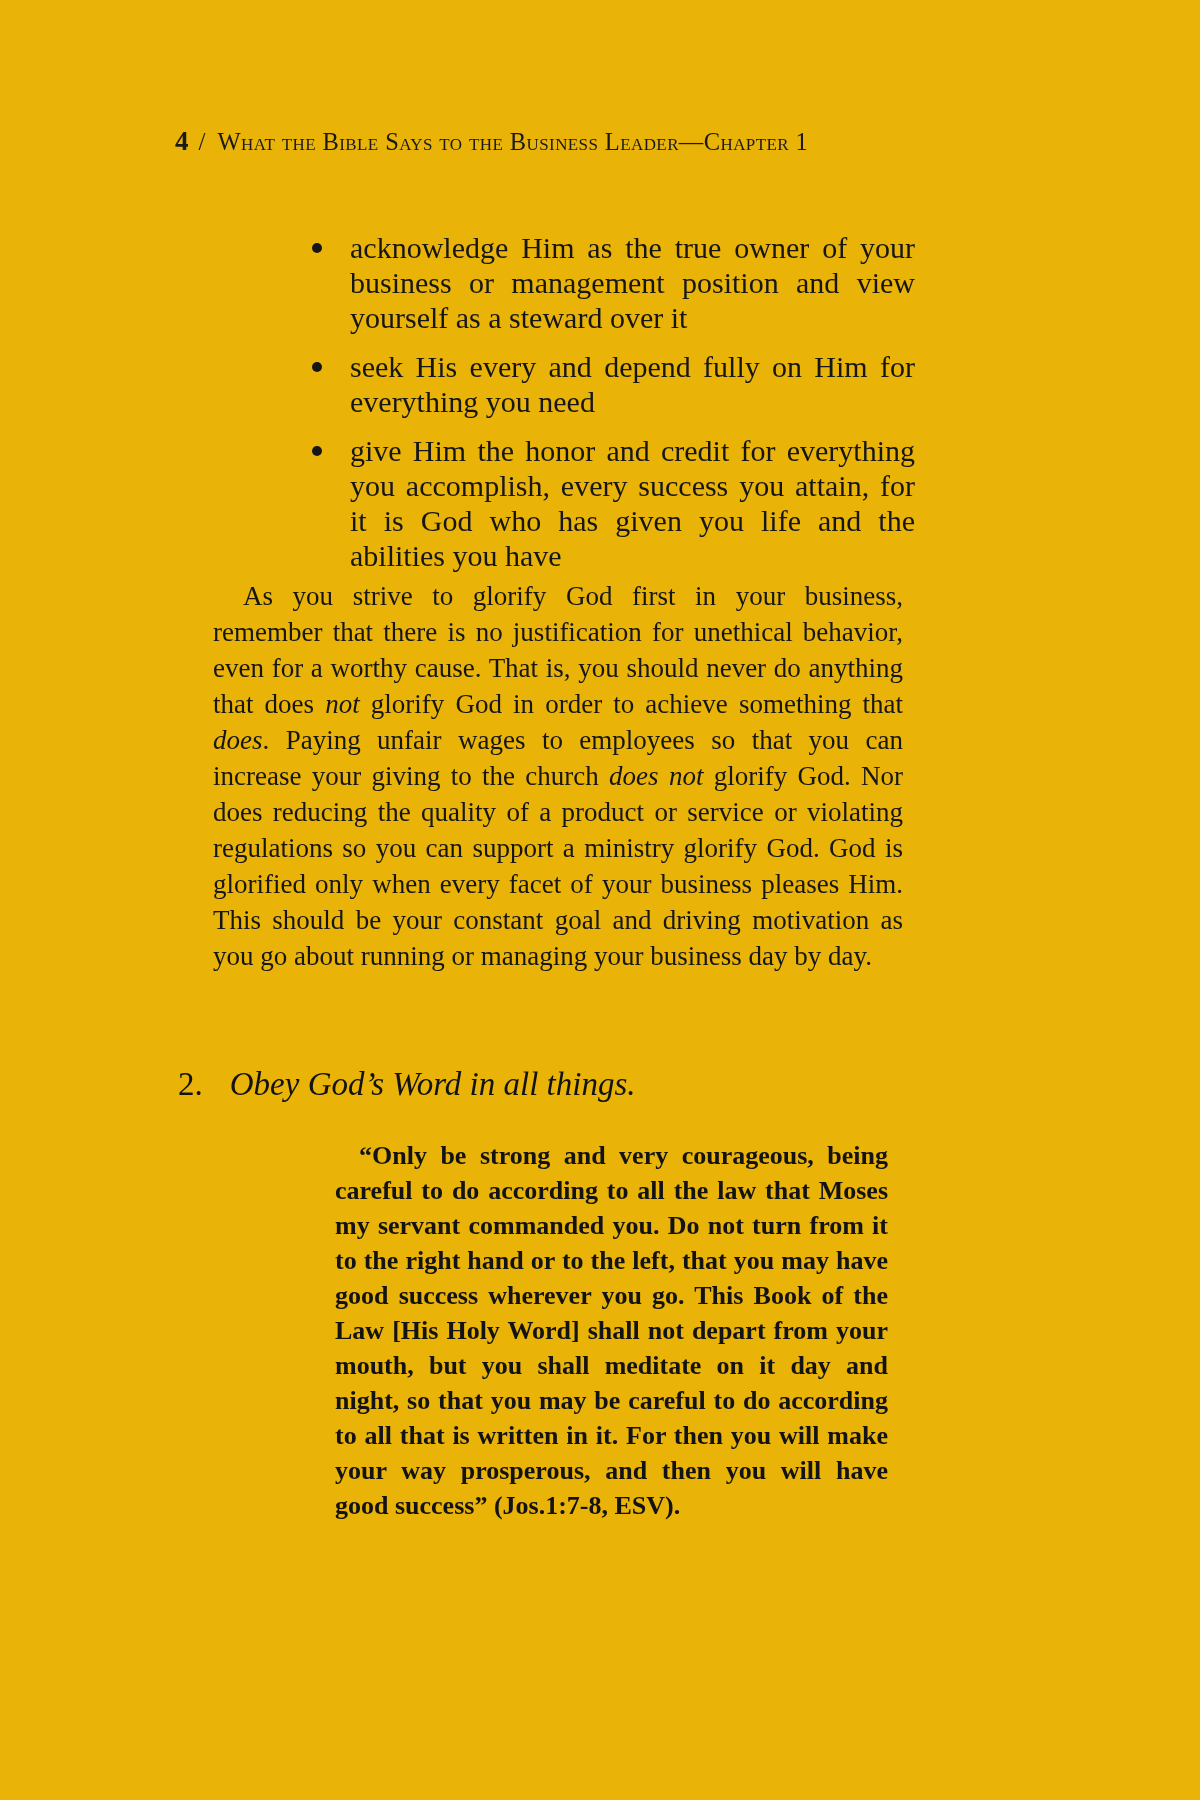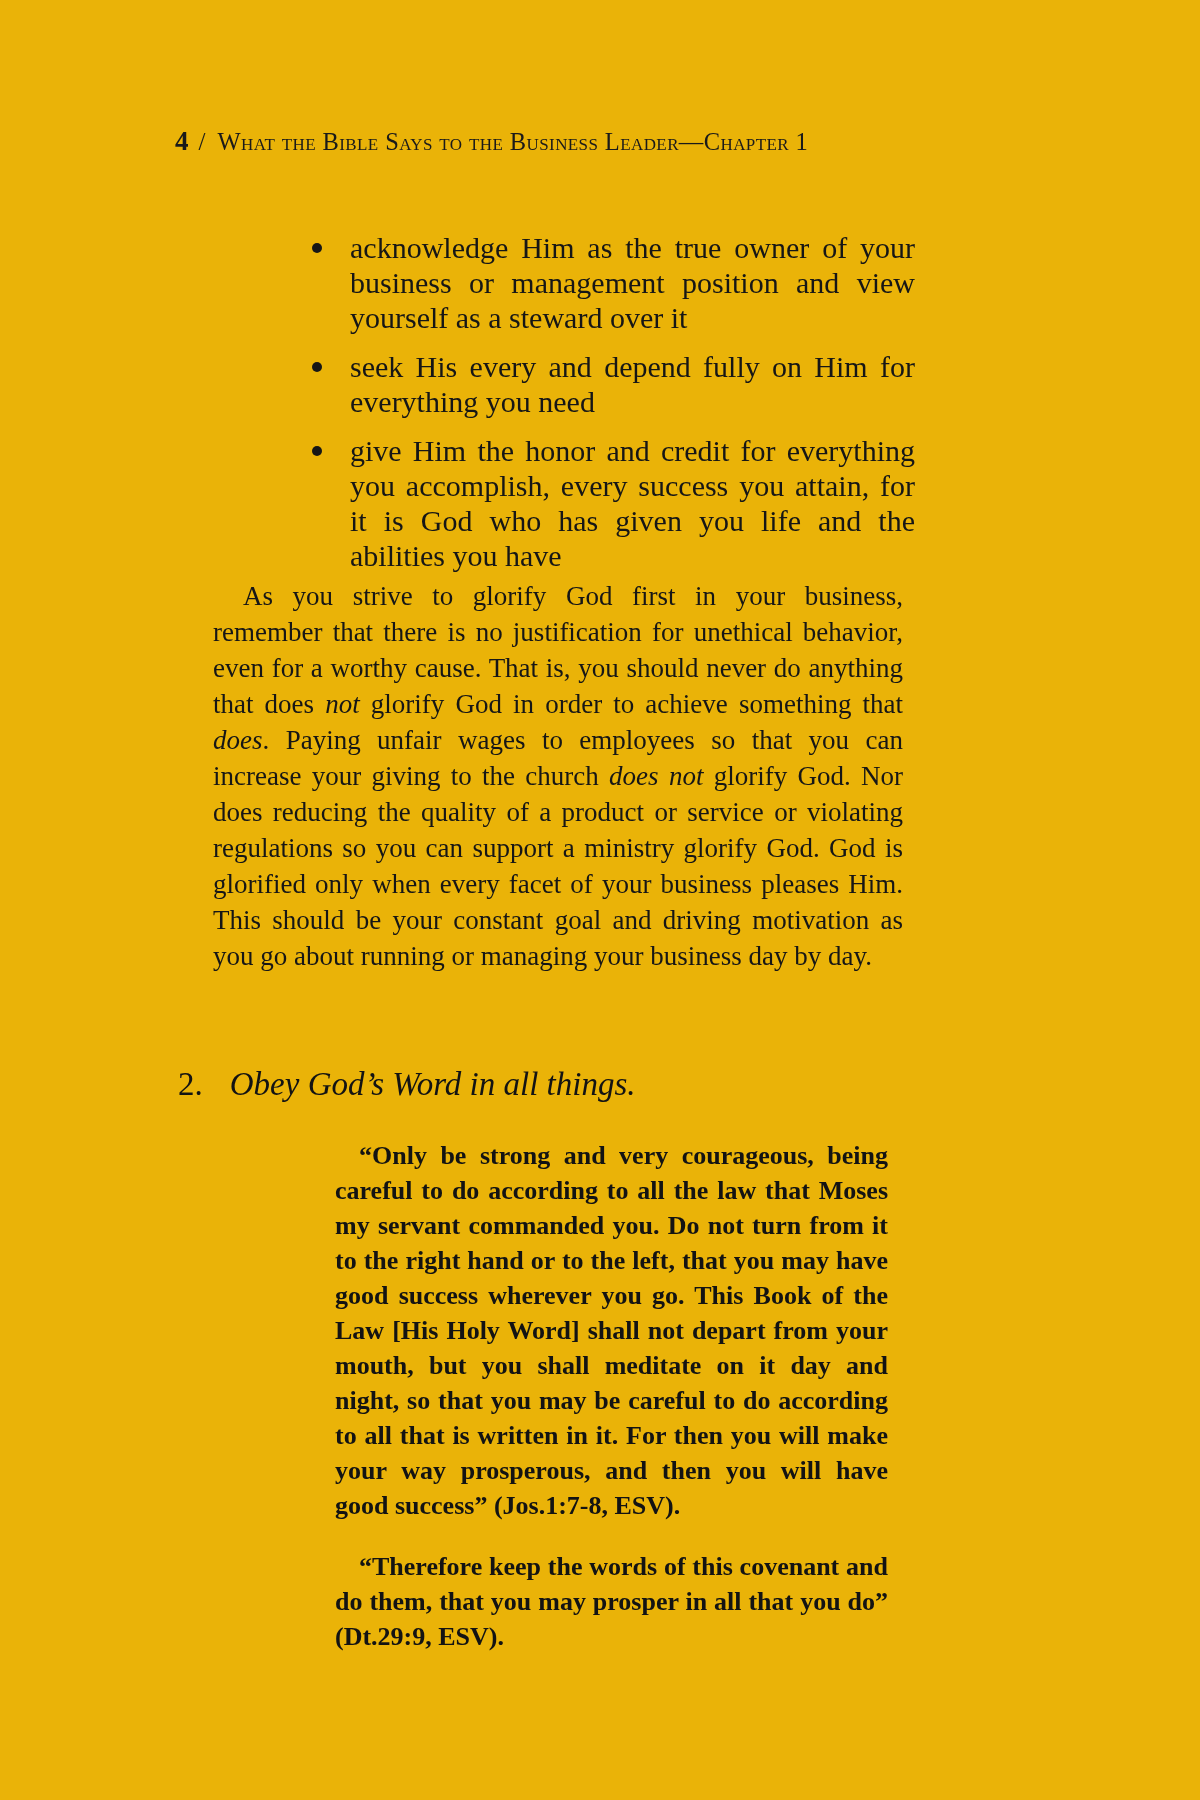--- a/index.html
+++ b/index.html
@@ -135,16 +135,15 @@
   </div>
 
   <div class="paragraph"><span>As you strive to glorify God first in your business, remember that there is no justification for unethical behavior, even for a worthy cause. That is, you should never do anything that does </span><em>not</em><span> glorify God in order to achieve something that </span><em>does</em><span>. Paying unfair wages to employees so that you can increase your giving to the church </span><em>does not</em><span> glorify God. Nor does reducing the quality of a product or service or violating regulations so you can support a ministry glorify God. God is glorified only when every facet of your business pleases Him. This should be your constant goal and driving motivation as you go about running or managing your business day by day.</span></div>
 
   <div class="section-heading">
     <span class="sec-num">2.</span><span class="sec-title">Obey God’s Word in all things.</span>
   </div>
 
   <div class="quotes">
     <p class="quote">“Only be strong and very courageous, being careful to do according to all the law that Moses my servant commanded you. Do not turn from it to the right hand or to the left, that you may have good success wherever you go. This Book of the Law [His Holy Word] shall not depart from your mouth, but you shall meditate on it day and night, so that you may be careful to do according to all that is written in it. For then you will make your way prosperous, and then you will have good success” (Jos.1:7-8, ESV).</p>
-    <p class="quote">“Therefore keep the words of this covenant and do them, that you may prosper in all that you do” (Dt.29:9, ESV).</p>
   </div>
 
 </div>
 
 </body></html>

